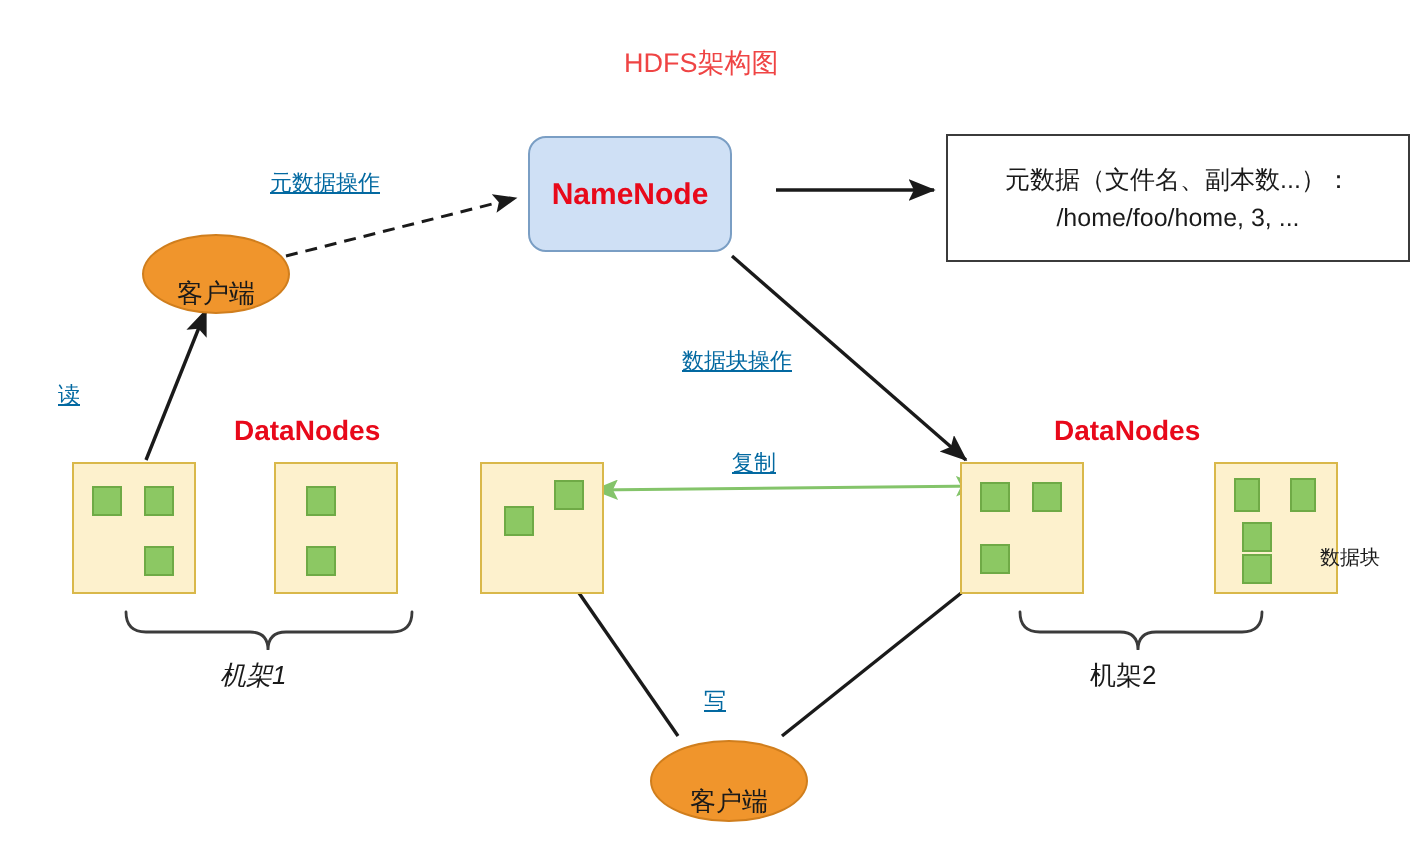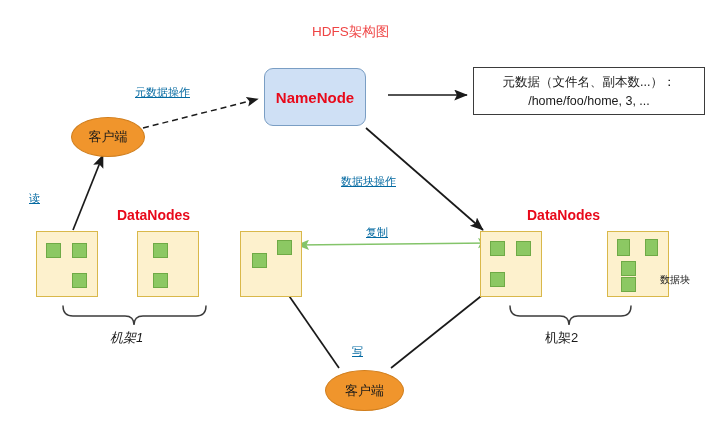--- a/index.html
+++ b/index.html
@@ -55,21 +55,21 @@
     text-align: center;
   }
   #namenode-box .node-label {
     font-size: 15px;
   }
   #metadata-box {
     position: absolute;
     left: 473px;
     top: 67px;
     width: 232px;
-    height: 48px;
+    height: 64px;
     background: #ffffff;
     border: 1.6px solid #3b3b3b;
     box-sizing: border-box;
     display: flex;
     flex-direction: column;
     align-items: center;
     justify-content: center;
     padding-top: 1px;
   }
   #metadata-box .meta-line {
@@ -78,21 +78,21 @@
     white-space: nowrap;
     line-height: 1.45;
   }
   .client-ellipse {
     position: absolute;
     background: #f0952c;
     border: 1px solid #d07e1d;
     border-radius: 50%;
     box-sizing: border-box;
     display: flex;
-    align-items: center;
+    align-items: flex-end;
     justify-content: center;
     color: #1a1a1a;
     font-size: 13px;
   }
   #client-top {
     left: 71px;
     top: 117px;
     width: 74px;
     height: 40px;
   }

